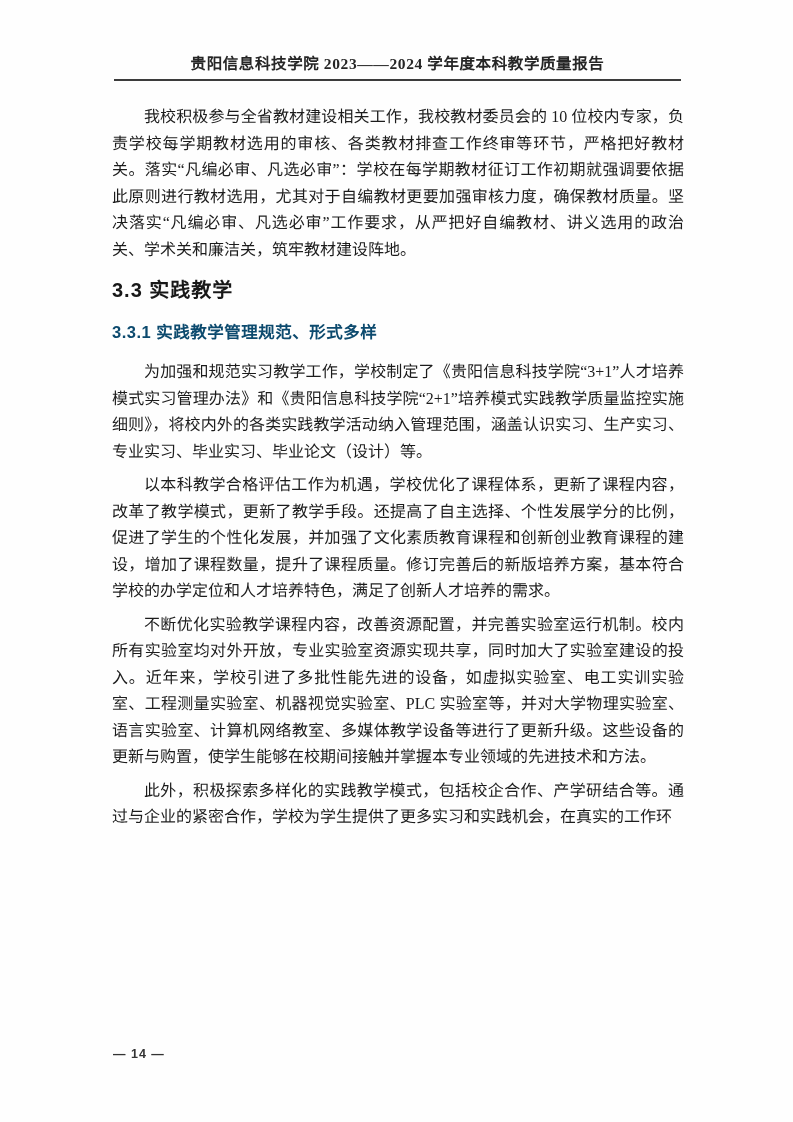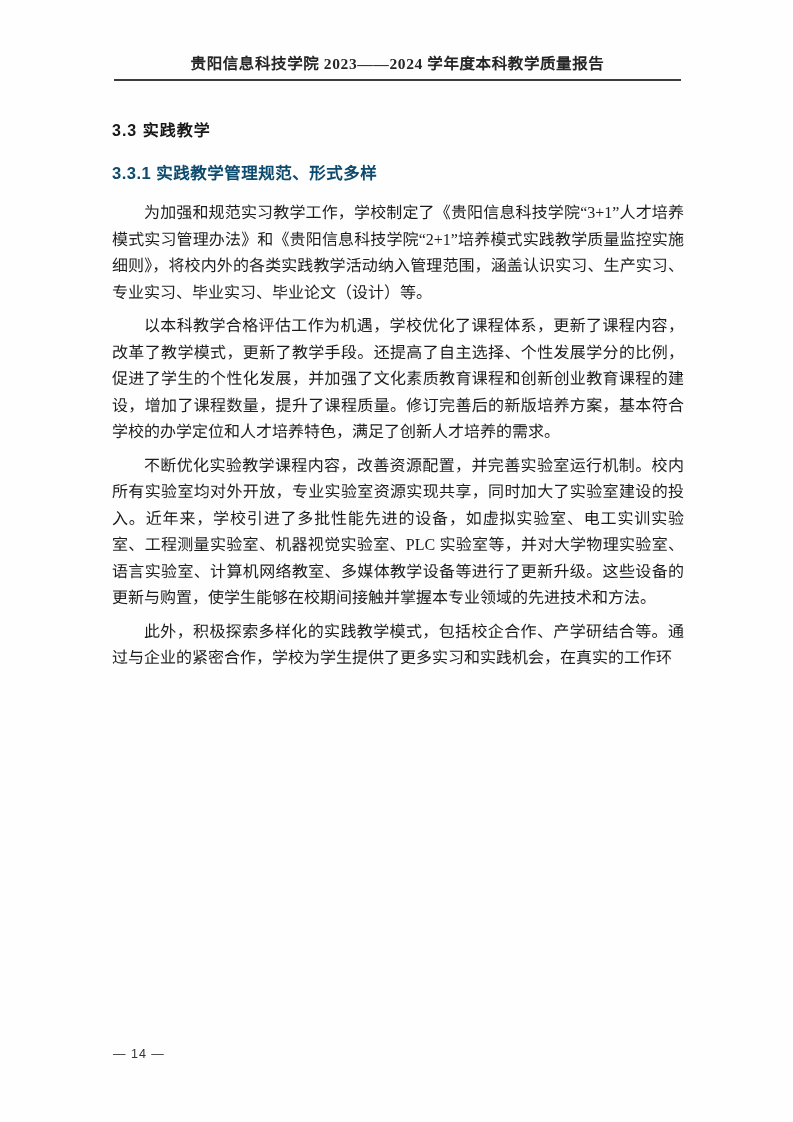--- a/index.html
+++ b/index.html
@@ -39,21 +39,21 @@
   .para {
     font-size: 16px;
     line-height: 26.5px;
     text-align: justify;
     text-indent: 2em;
     color: #1c1c1c;
     margin-bottom: 7px;
   }
   .h-section {
     font-family: "Liberation Sans", "DejaVu Sans", sans-serif;
-    font-size: 16px;
+    font-size: 20px;
     font-weight: 700;
     color: #181818;
     letter-spacing: 1px;
     margin: 12px 0 15px 0;
     line-height: 30px;
   }
   .h-sub {
     font-family: "Liberation Sans", "DejaVu Sans", sans-serif;
     font-size: 16.5px;
     font-weight: 700;
@@ -63,35 +63,36 @@
     line-height: 24px;
   }
   
   .page-footer {
     position: absolute;
     top: 1044px; left: 113px;
   }
   .page-number {
     font-family: "Liberation Sans", "DejaVu Sans", sans-serif;
     font-size: 12.5px;
-    font-weight: 400;
+    font-weight: 700;
     color: #333333;
     letter-spacing: 1px;
   }
 </style>
 </head>
 <body>
 
 <div class="page">
 
   <div class="page-header">
     <span class="header-title">贵阳信息科技学院 2023——2024 学年度本科教学质量报告</span>
   </div>
 
   <div class="doc-body">
+    <p class="para">我校积极参与全省教材建设相关工作，我校教材委员会的 10 位校内专家，负责学校每学期教材选用的审核、各类教材排查工作终审等环节，严格把好教材关。落实“凡编必审、凡选必审”：学校在每学期教材征订工作初期就强调要依据此原则进行教材选用，尤其对于自编教材更要加强审核力度，确保教材质量。坚决落实“凡编必审、凡选必审”工作要求，从严把好自编教材、讲义选用的政治关、学术关和廉洁关，筑牢教材建设阵地。</p>
 
     <h2 class="h-section">3.3 实践教学</h2>
 
     <h3 class="h-sub">3.3.1 实践教学管理规范、形式多样</h3>
 
 
     <p class="para">为加强和规范实习教学工作，学校制定了《贵阳信息科技学院“3+1”人才培养模式实习管理办法》和《贵阳信息科技学院“2+1”培养模式实践教学质量监控实施细则》，将校内外的各类实践教学活动纳入管理范围，涵盖认识实习、生产实习、专业实习、毕业实习、毕业论文（设计）等。</p>
 
     <p class="para">以本科教学合格评估工作为机遇，学校优化了课程体系，更新了课程内容，改革了教学模式，更新了教学手段。还提高了自主选择、个性发展学分的比例，促进了学生的个性化发展，并加强了文化素质教育课程和创新创业教育课程的建设，增加了课程数量，提升了课程质量。修订完善后的新版培养方案，基本符合学校的办学定位和人才培养特色，满足了创新人才培养的需求。</p>
 

